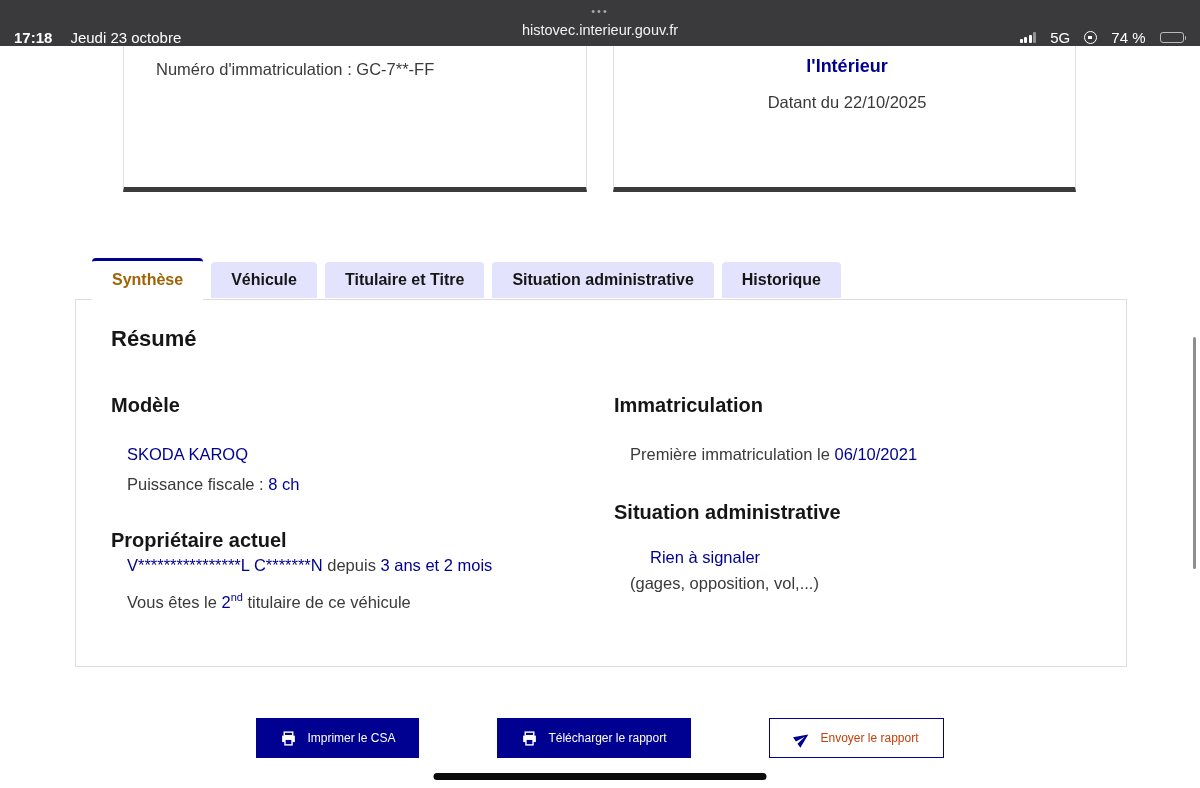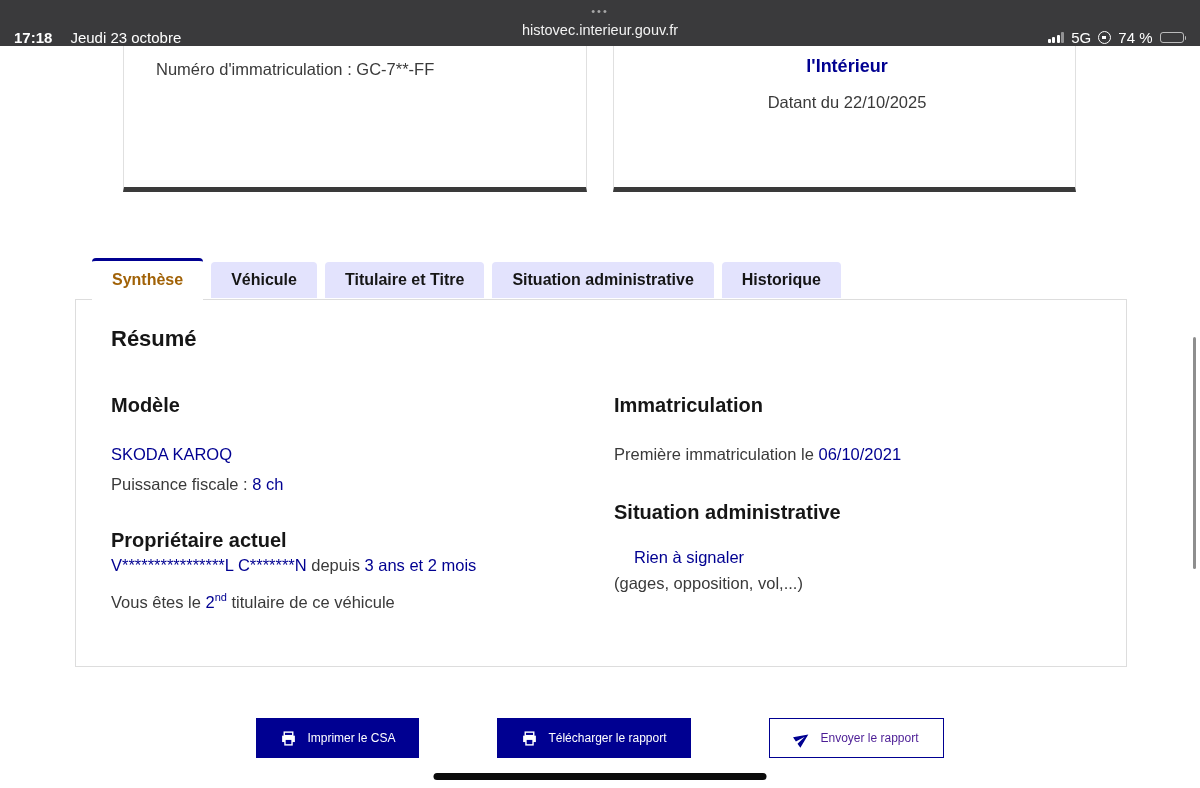--- a/index.html
+++ b/index.html
@@ -13,21 +13,21 @@
   .status-bar {
     height:46px; background:#3a3a3c; color:#ffffff;
     display:flex; align-items:flex-end; justify-content:space-between;
     padding:0 14px; position:relative;
   }
   .sb-left { display:flex; align-items:flex-start; gap:18px; padding-top:7px; font-size:15px; }
   .sb-time { font-weight:bold; }
   .sb-center { position:absolute; left:0; right:0; top:0; display:flex; flex-direction:column; align-items:center; }
   .sb-dots { color:#a8a8a8; font-size:11px; letter-spacing:2px; line-height:14px; padding-top:4px; cursor:pointer; }
   .sb-url { color:#f2f2f2; font-size:14.5px; line-height:18px; padding-top:3px; cursor:pointer; }
-  .sb-right { display:flex; align-items:center; gap:7px; font-size:15px; padding-top:18px; }
+  .sb-right { display:flex; align-items:center; gap:14px; font-size:15px; padding-top:18px; }
 
   .signal { display:flex; align-items:flex-end; gap:1.5px; height:11px; }
   .signal i { display:block; width:3px; background:#ffffff; border-radius:1px; }
   .signal i:nth-child(1){height:4px;} .signal i:nth-child(2){height:6px;}
   .signal i:nth-child(3){height:8.5px;} .signal i:nth-child(4){height:11px; background:rgba(255,255,255,0.45);}
 
   .rotlock { width:13px; height:13px; border:1.5px solid #fff; border-radius:50%;
     position:relative; display:inline-block; }
   .rotlock::after { content:""; position:absolute; left:3px; top:3.5px; width:4px; height:3.5px; background:#fff; }
 
@@ -66,39 +66,39 @@
     margin-left:75px; width:1052px; height:368px;
     border:1px solid #ddd; background:#fff; padding:26px 0 0 35px;
   }
   .panel h2 { color:#161616; font-size:22px; margin-bottom:42px; }
   .cols { display:flex; }
   .col-left { width:503px; }
   .col-right { flex:1; }
   .panel h3 { color:#161616; font-size:20px; }
   .blue { color:#000091; }
   .gray { color:#3a3a3a; }
-  .line { font-size:16.5px; line-height:26px; }
+  .line { font-size:16.5px; line-height:26px;margin-left:16px; }
 
   .model-value { margin-top:24px; }
   .fiscal-line { margin-top:4px; }
   .owner-h { margin-top:32px; }
   .owner-line { margin-top:6px; }
   .owner-line sup { font-size:11px; }
   .immat-line { margin-top:24px; }
   .situation-h { margin-top:34px; }
   .situation-status { margin-top:20px; padding-left:20px; }
 
   
   .actions { display:flex; justify-content:center; gap:78px; margin-top:51px; }
   .btn {
     height:40px; display:flex; align-items:center; gap:10px; padding:0 24px;
     font-size:12px; font-family:inherit; cursor:pointer; border:none;
   }
   .btn.filled { background:#000091; color:#ffffff; }
-  .btn.outline { background:#ffffff; color:#4c1d95; border:1px solid #000091; }
+  .btn.outline { background:#ffffff; color:#c2410c; border:1px solid #000091; }
   .btn svg { display:block; }
 
   
   .scroll-indicator { position:absolute; right:4px; top:337px; width:3px; height:232px;
     background:#8e8e8e; border-radius:2px; }
   .home-indicator { position:absolute; left:50%; transform:translateX(-50%);
     bottom:8px; width:333px; height:7px; background:#0b0b0b; border-radius:4px; cursor:grab; }
 </style>
 </head>
 <body>

